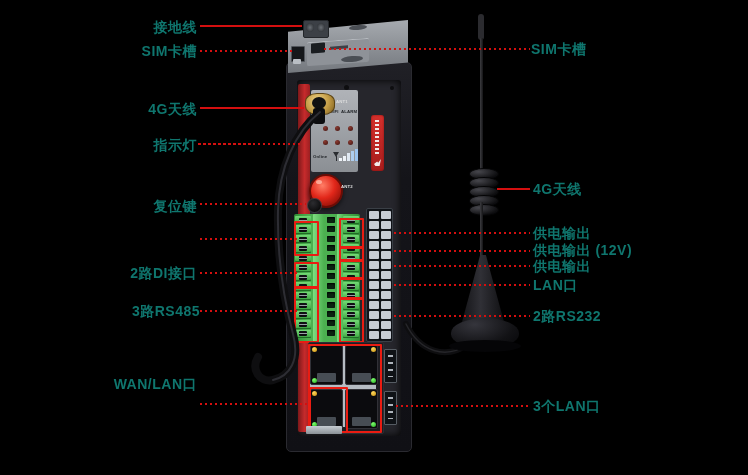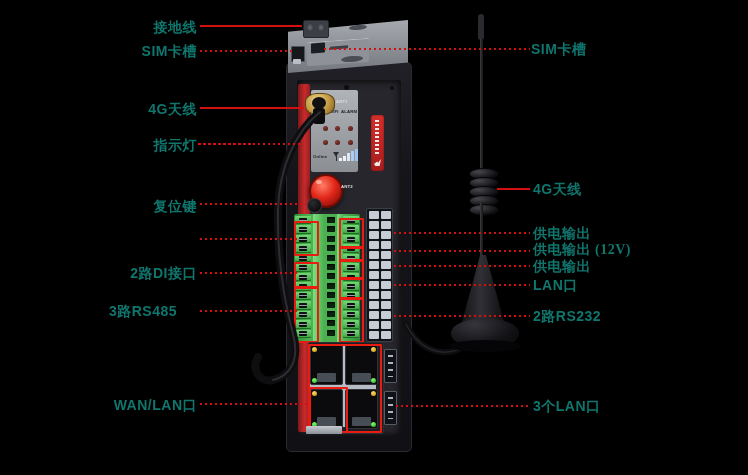--- a/index.html
+++ b/index.html
@@ -271,32 +271,32 @@
   <div class="cline dot" style="left:200px;top:50px;width:92px;"></div>
   <div class="clabel l" style="right:551px;top:101px;">4G天线</div>
   <div class="cline" style="left:200px;top:107px;width:104px;"></div>
   <div class="clabel l" style="right:551px;top:137px;">指示灯</div>
   <div class="cline dot" style="left:198px;top:143px;width:104px;"></div>
   <div class="clabel l" style="right:551px;top:198px;">复位键</div>
   <div class="cline dot" style="left:200px;top:203px;width:106px;"></div>
   <div class="cline dot" style="left:200px;top:238px;width:98px;"></div>
   <div class="clabel l" style="right:551px;top:265px;">2路DI接口</div>
   <div class="cline dot" style="left:200px;top:272px;width:98px;"></div>
-  <div class="clabel l" style="right:571px;top:303px;">3路RS485</div>
+  <div class="clabel l" style="right:548px;top:303px;">3路RS485</div>
   <div class="cline dot" style="left:200px;top:310px;width:98px;"></div>
-  <div class="clabel l" style="right:551px;top:397px;">WAN/LAN口</div>
+  <div class="clabel l" style="right:551px;top:376px;">WAN/LAN口</div>
   <div class="cline dot" style="left:200px;top:403px;width:107px;"></div>
 
   <div class="clabel" style="left:531px;top:41px;">SIM卡槽</div>
   <div class="cline dot" style="left:324px;top:48px;width:206px;"></div>
   <div class="clabel" style="left:533px;top:181px;">4G天线</div>
   <div class="cline" style="left:497px;top:188px;width:33px;"></div>
   <div class="clabel" style="left:533px;top:225px;">供电输出</div>
   <div class="cline dot" style="left:394px;top:232px;width:136px;"></div>
-  <div class="clabel" style="left:533px;top:242px;font-family:Liberation Serif, serif;">供电输出 (12V)</div>
+  <div class="clabel" style="left:533px;top:242px;">供电输出 (12V)</div>
   <div class="cline dot" style="left:394px;top:250px;width:136px;"></div>
   <div class="clabel" style="left:533px;top:258px;">供电输出</div>
   <div class="cline dot" style="left:394px;top:265px;width:136px;"></div>
   <div class="clabel" style="left:533px;top:277px;">LAN口</div>
   <div class="cline dot" style="left:394px;top:284px;width:136px;"></div>
   <div class="clabel" style="left:533px;top:308px;">2路RS232</div>
   <div class="cline dot" style="left:394px;top:315px;width:136px;"></div>
   <div class="clabel" style="left:533px;top:398px;">3个LAN口</div>
   <div class="cline dot" style="left:396px;top:405px;width:134px;"></div>
 

